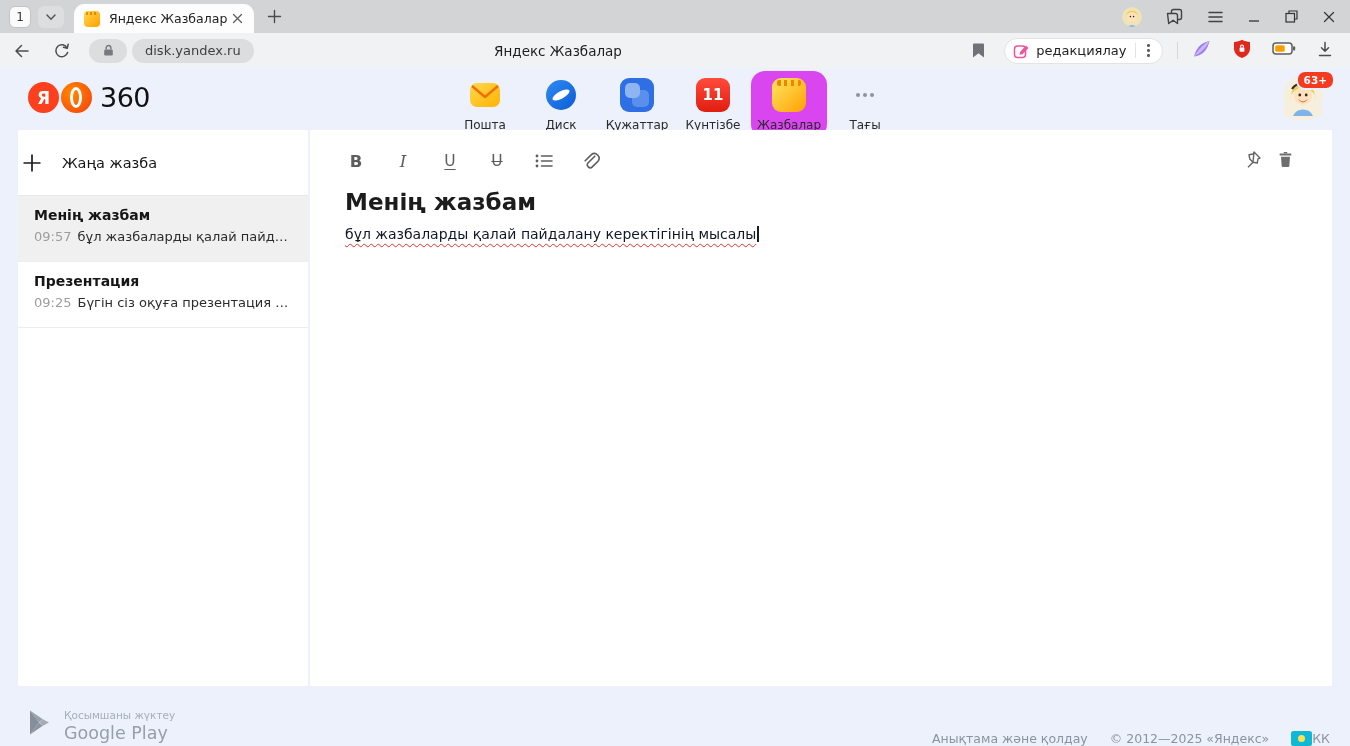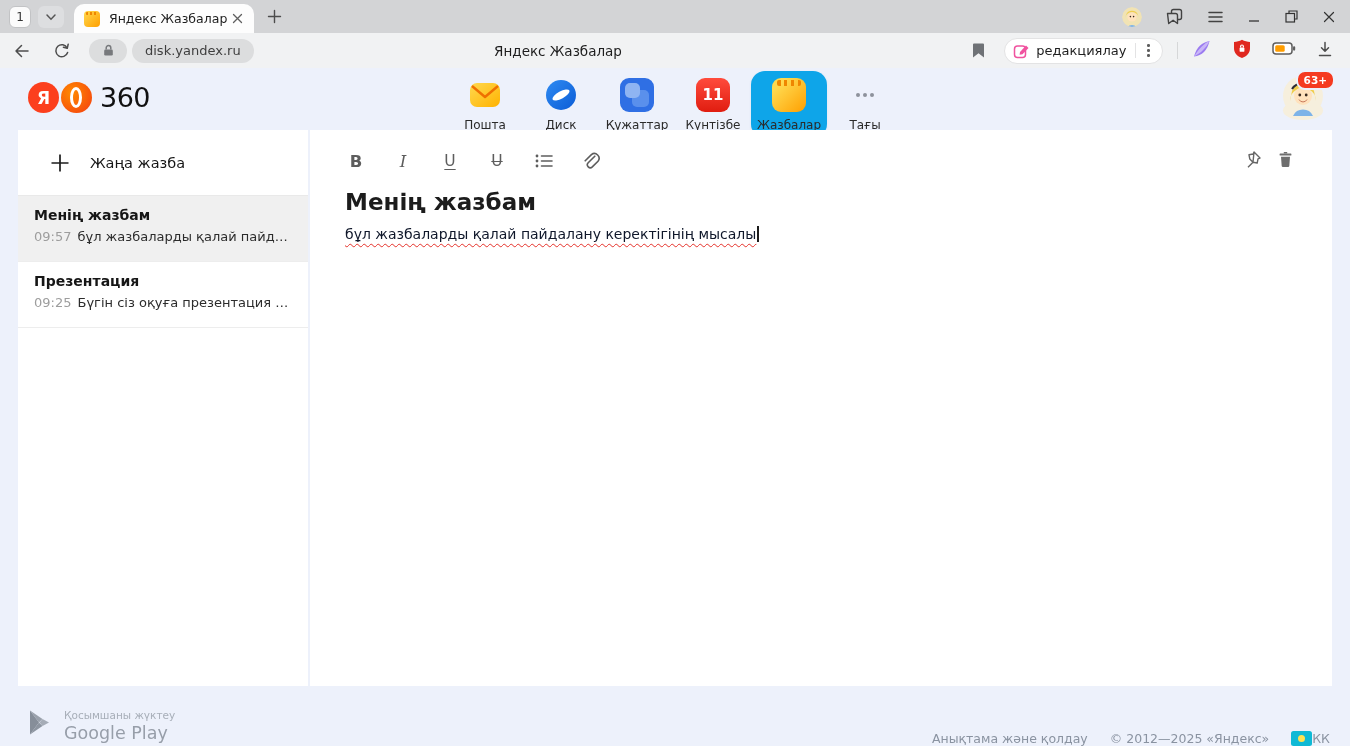--- a/index.html
+++ b/index.html
@@ -47,41 +47,41 @@
   .ya360 { position:absolute; top:68px; left:0; right:0; height:62px; }
   .logo { position:absolute; left:28px; top:14px; display:flex; align-items:center; }
   .logo-ya { width:31px; height:31px; border-radius:50%; background:#fc3f1d; color:#fff; font-weight:bold; font-size:17px;
     display:flex; align-items:center; justify-content:center; z-index:2; }
   .logo-360circle { width:31px; height:31px; border-radius:50%; margin-left:2px;
     background:radial-gradient(circle at 35% 35%,#ff8a00,#f43c10); position:relative; }
   .logo-360circle i { position:absolute; left:9px; top:5px; width:12px; height:21px; border:3px solid #fff; border-radius:50%; }
   .logo-text { font-size:27px; font-weight:normal; color:#111; margin-left:8px; letter-spacing:-.5px; }
   .apps { position:absolute; left:675px; top:3px; transform:translateX(-50%); display:flex; align-items:flex-start; }
   .app { width:76px; padding:7px 0 6px; display:flex; flex-direction:column; align-items:center; border-radius:14px; }
-  .app.active { background:#0ea5e9; box-shadow:0 1px 3px rgba(80,90,120,.08); }
+  .app.active { background:#d946ef; box-shadow:0 1px 3px rgba(80,90,120,.08); }
   .app-label { margin-top:6px; font-size:12px; color:#2a2a2a; white-space:nowrap; }
   .app-icon { width:34px; height:34px; position:relative; }
   .icon-docs { background:#2f6fe4; border-radius:9px; }
   .icon-docs i { position:absolute; left:5px; top:5px; width:15px; height:15px; background:#8fb4f2; border-radius:5px; }
   .icon-docs em { position:absolute; right:5px; bottom:5px; width:17px; height:17px; background:#5a90ec; border-radius:5px; }
   .icon-cal { background:linear-gradient(180deg,#ff4b3c,#e01d10); border-radius:9px; display:flex; align-items:center; justify-content:center;
     color:#fff; font-weight:bold; font-size:15px; }
   .icon-notes { background:linear-gradient(135deg,#ffd94f 20%,#ff9f00); border-radius:9px; position:relative; }
   .icon-notes i { position:absolute; top:2px; left:5px; right:5px; height:6px;
     background:repeating-linear-gradient(90deg,#ef8600 0 3.5px,transparent 3.5px 7px); border-radius:2px; }
   .icon-more { display:flex; align-items:center; justify-content:center; gap:3px; }
   .icon-more b { width:4px; height:4px; border-radius:50%; background:#8d929b; }
   .hdr-avatar { position:absolute; right:27px; top:8px; width:40px; height:40px; }
   .hdr-avatar .ava { width:40px; height:40px; border-radius:50%; overflow:hidden; background:#f6efdd; }
   .ava-badge { position:absolute; top:-6px; right:-12px; background:#f53a20; color:#fff; font-size:10.5px; font-weight:bold;
     padding:2px 6px; border-radius:9px; border:2px solid #edf1fb; }
 
   
   .sidebar { position:absolute; left:18px; top:130px; width:290px; height:556px; background:#fff; }
-  .new-note { height:66px; display:flex; align-items:center; padding-left:32px; border-bottom:1px solid #e9e9e9; cursor:pointer; }
+  .new-note { height:66px; display:flex; align-items:center; padding-left:4px; border-bottom:1px solid #e9e9e9; cursor:pointer; }
   .new-note-label { margin-left:20px; font-size:14.5px; color:#161616; }
   .note-item { padding:11px 16px 0 16px; height:66px; border-bottom:1px solid #ededed; cursor:pointer; }
   .note-item.selected { background:#f0f0f0; }
   .note-title { font-size:14px; font-weight:bold; color:#161616; white-space:nowrap; overflow:hidden; }
   .note-meta { display:flex; margin-top:6px; font-size:13px; }
   .note-time { color:#9d9d9d; flex:none; margin-right:6px; }
   .note-preview { color:#2c2c2c; white-space:nowrap; overflow:hidden; text-overflow:ellipsis; }
 
   .editor { position:absolute; left:310px; top:130px; width:1022px; height:556px; background:#fff; }
   .editor-toolbar { position:absolute; left:36px; top:16px; height:30px; display:flex; align-items:center; }

